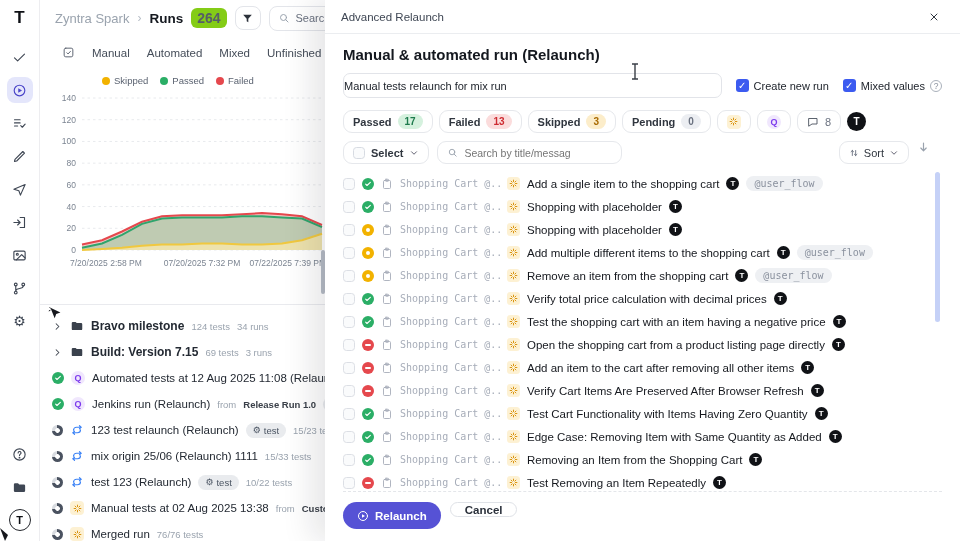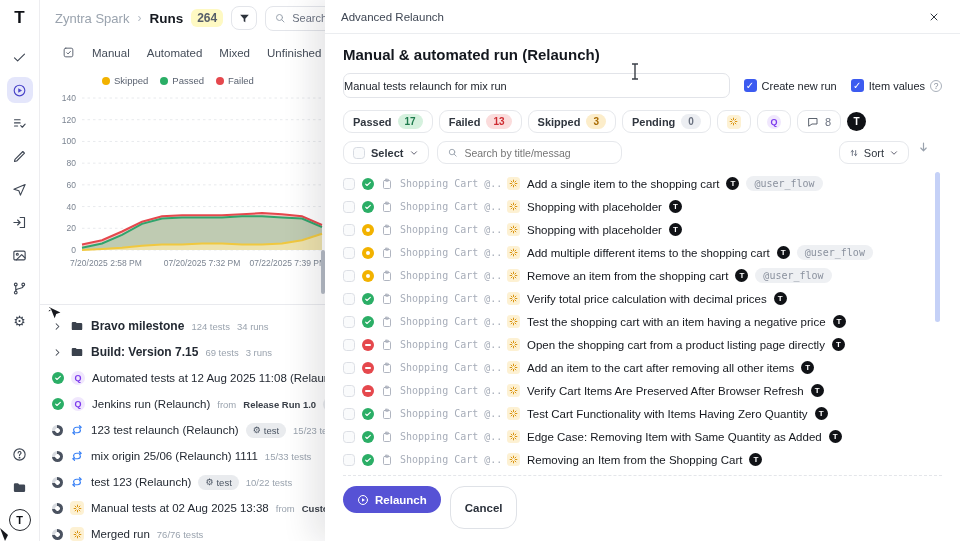--- a/index.html
+++ b/index.html
@@ -18,21 +18,21 @@
   .rail-btn svg { width:15px; height:15px; }
   .rail-spacer { flex:1; }
   .uic { font-size:14px; line-height:1; }
 
   
   .main { position:relative; flex:1; height:100%; overflow:hidden; }
   .topbar { display:flex; align-items:center; gap:8px; height:36px; padding:0 12px 0 15px; }
   .crumb-project { color:#9aa3ae; font-size:13px; }
   .crumb-sep { color:#b7bec7; font-size:12px; }
   .crumb-page { color:#14181f; font-size:13.5px; font-weight:bold; }
-  .count-badge { background:#fef9c3; color:#555d68; font-size:12px; font-weight:bold;
+  .count-badge { background:#84cc16; color:#555d68; font-size:14px; font-weight:bold;
     border-radius:6px; padding:2px 6px; }
   .icon-btn { width:26px; height:24px; border:1px solid #e3e5ea; border-radius:8px;
     display:flex; align-items:center; justify-content:center; color:#2c323b; background:#fff; cursor:pointer; }
   .icon-btn svg { width:13px; height:13px; }
   .searchbox { display:flex; align-items:center; gap:6px; border:1px solid #e3e5ea;
     border-radius:8px; height:25px; padding:0 8px; width:120px; color:#9aa3ae; }
   .searchbox svg { width:12px; height:12px; flex:0 0 12px; }
   .searchbox input { border:none; outline:none; width:60px; font-size:11px; color:#6b7280;
     font-family:"Liberation Sans",sans-serif; background:transparent; }
   .searchbox .x { color:#394150; }
@@ -154,21 +154,21 @@
   .t-tag { background:#eef0f3; color:#8a919e; border-radius:8px; padding:2px 8px; font-size:10px;
     font-family:"DejaVu Sans Mono", monospace; }
   .m-scrollbar { position:absolute; right:2px; top:0; width:5px; height:150px; border-radius:3px;
     background:#c5d1f7; }
 
   .m-footer { border-top:1px dashed #e4e6ea; padding:10px 0 12px 0; display:flex; gap:9px; }
   .btn-primary { display:flex; align-items:center; gap:6px; background:#5652d5; color:#fff;
     border:none; border-radius:14px; height:27px; padding:0 14px; font-size:11.5px; font-weight:bold;
     cursor:pointer; font-family:"Liberation Sans",sans-serif; }
   .btn-primary svg { width:12px; height:12px; }
-  .btn-ghost { background:#fff; border:1px solid #dfe2e7; border-radius:14px; height:43px;
+  .btn-ghost { background:#fff; border:1px solid #dfe2e7; border-radius:14px; height:15px;
     padding:0 14px; font-size:11.5px; font-weight:bold; color:#2b313b; cursor:pointer;
     font-family:"Liberation Sans",sans-serif; }
 
   
   .cursor { position:absolute; z-index:50; pointer-events:none; }
   svg { display:block; }
   text.axis { font-family:"Liberation Sans",sans-serif; }
 </style>
 </head>
 <body>
@@ -466,21 +466,21 @@
 
       <div class="name-row">
         <input class="name-input" value="Manual tests relaunch for mix run" style="">
         <span id="cbZone" style="display:flex;gap:14px;align-items:center;">
             <label class="cb-label">
        <span class="cb">✓</span>
        <span>Create new run</span>
        </label>
             <label class="cb-label">
        <span class="cb">✓</span>
-       <span>Item values</span>
+       <span>Mixed values</span>
        <span class="q-help">?</span>
             </label>
           </span>
       </div>
 
       <div class="chips" id="chipsRow">
           <span class="chip">
        <span class="chip-label">Passed</span>
        <span class="chip-count cnt-passed">17</span>
           </span>

